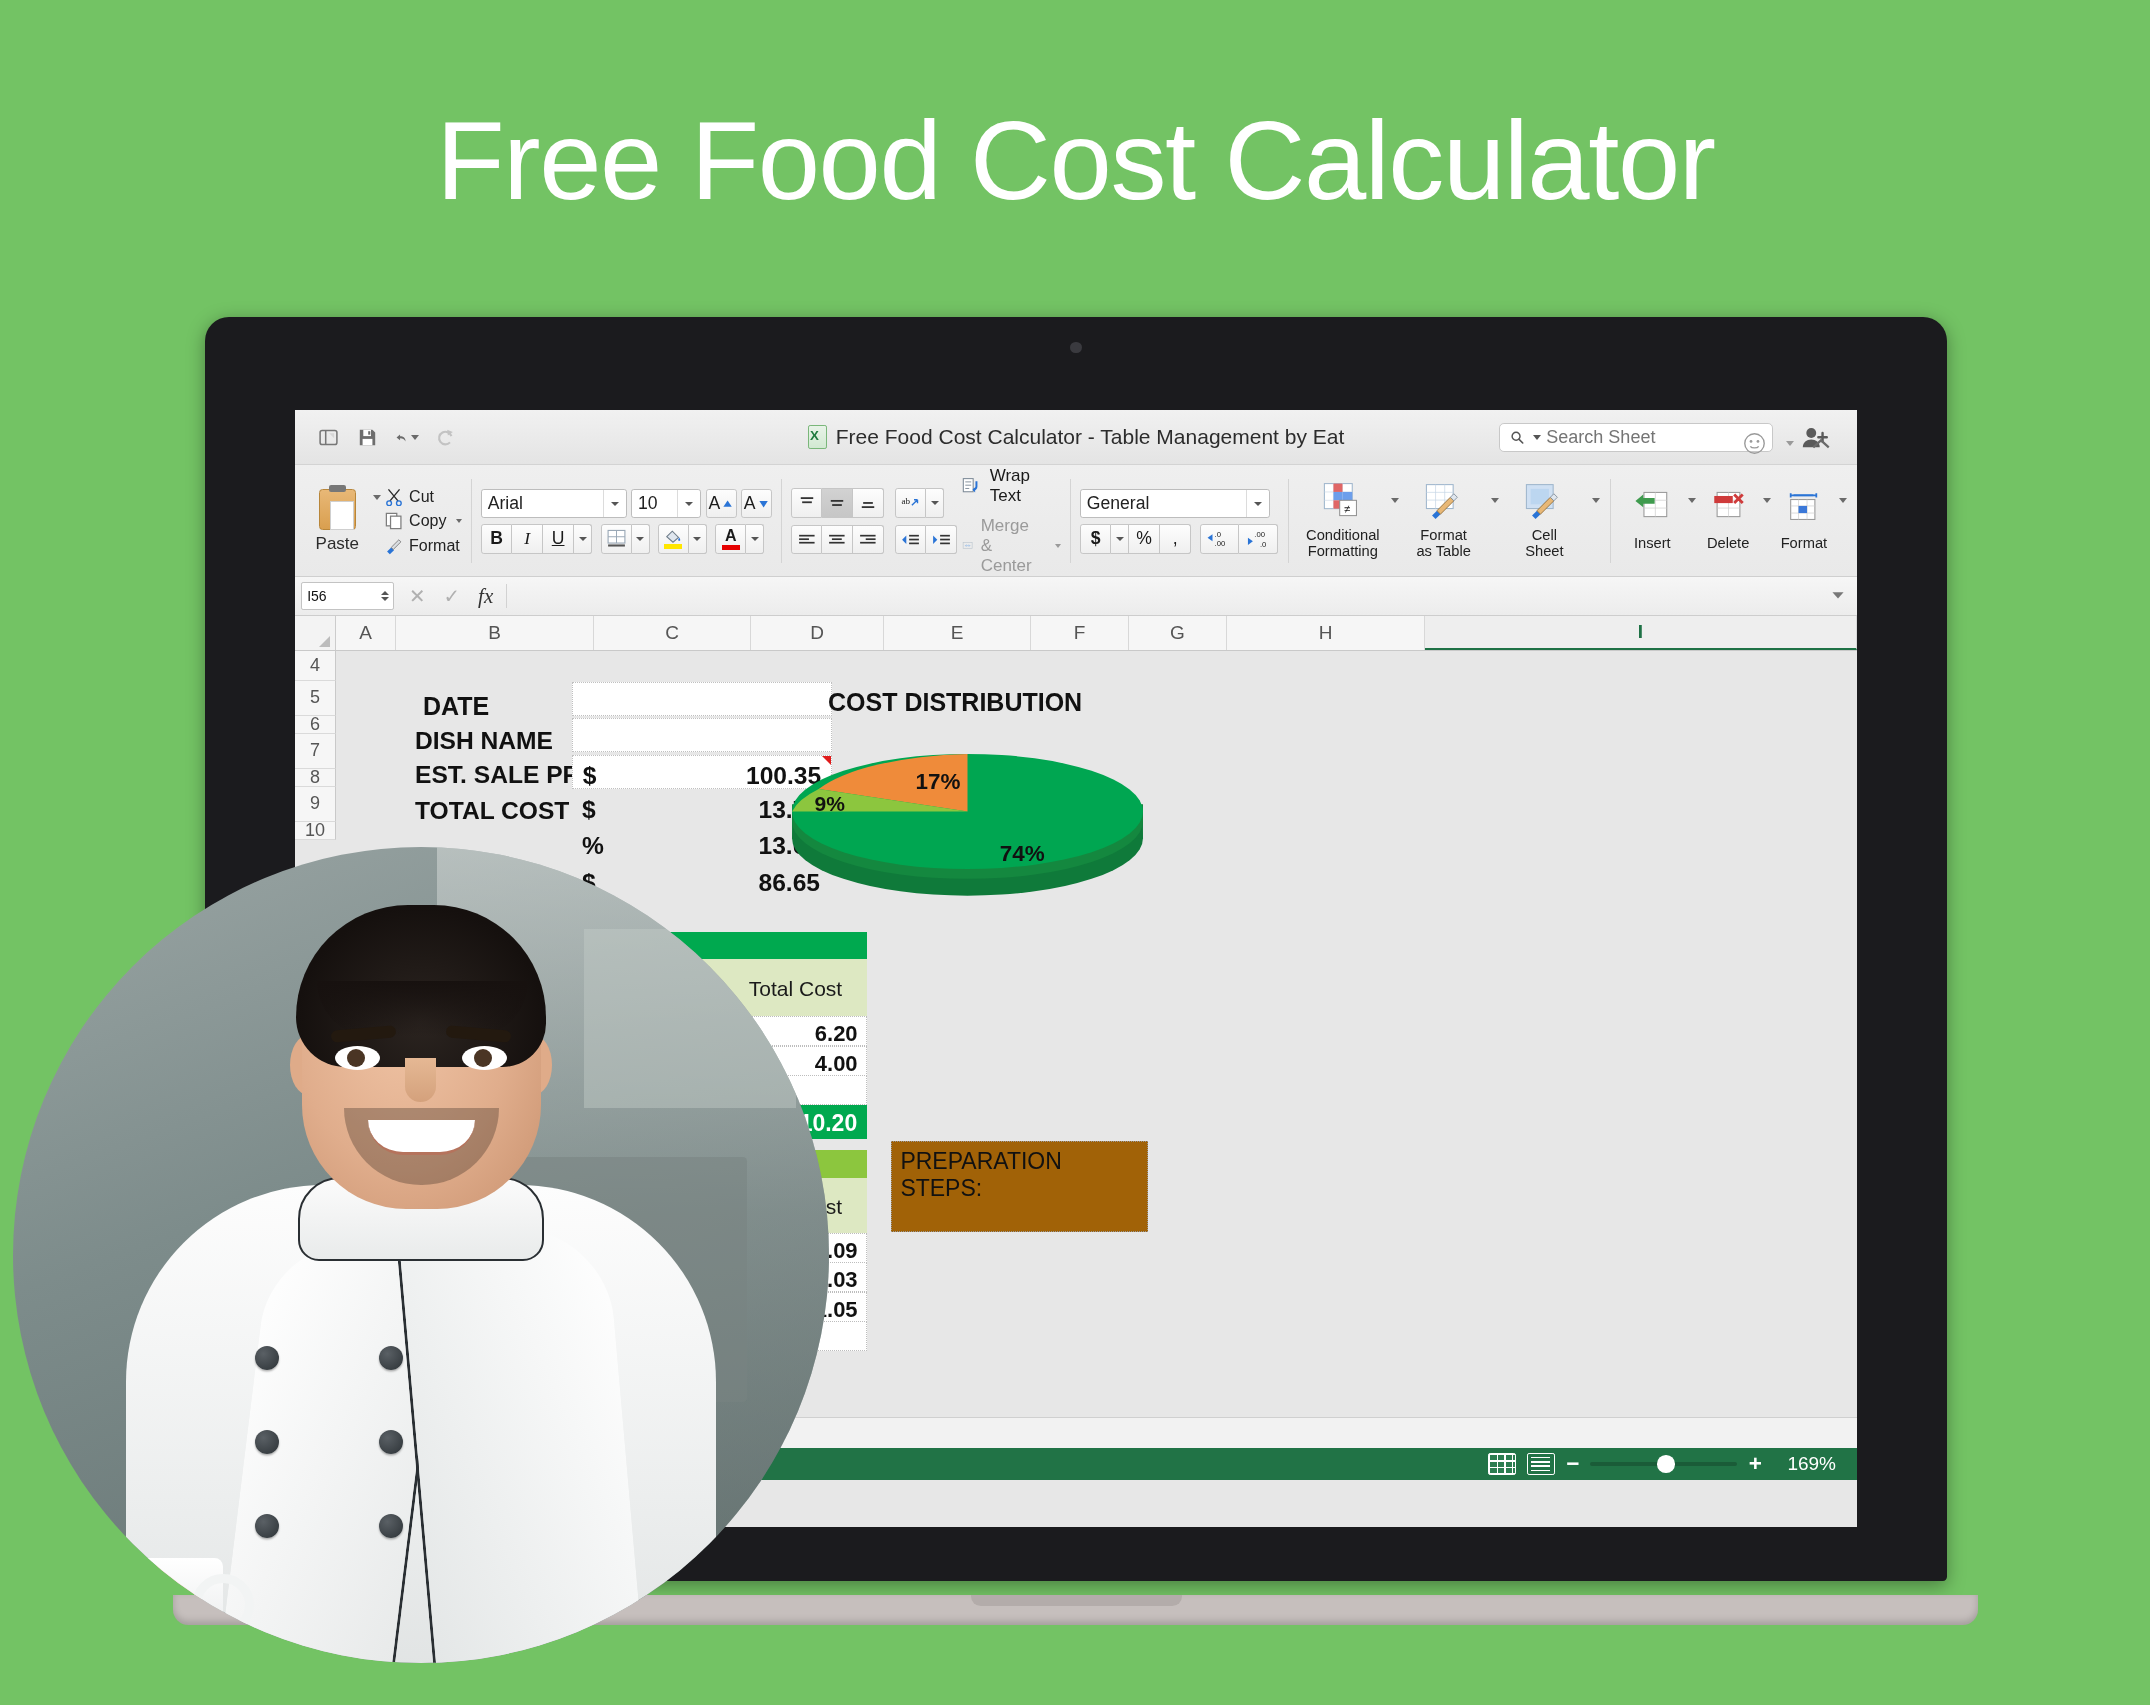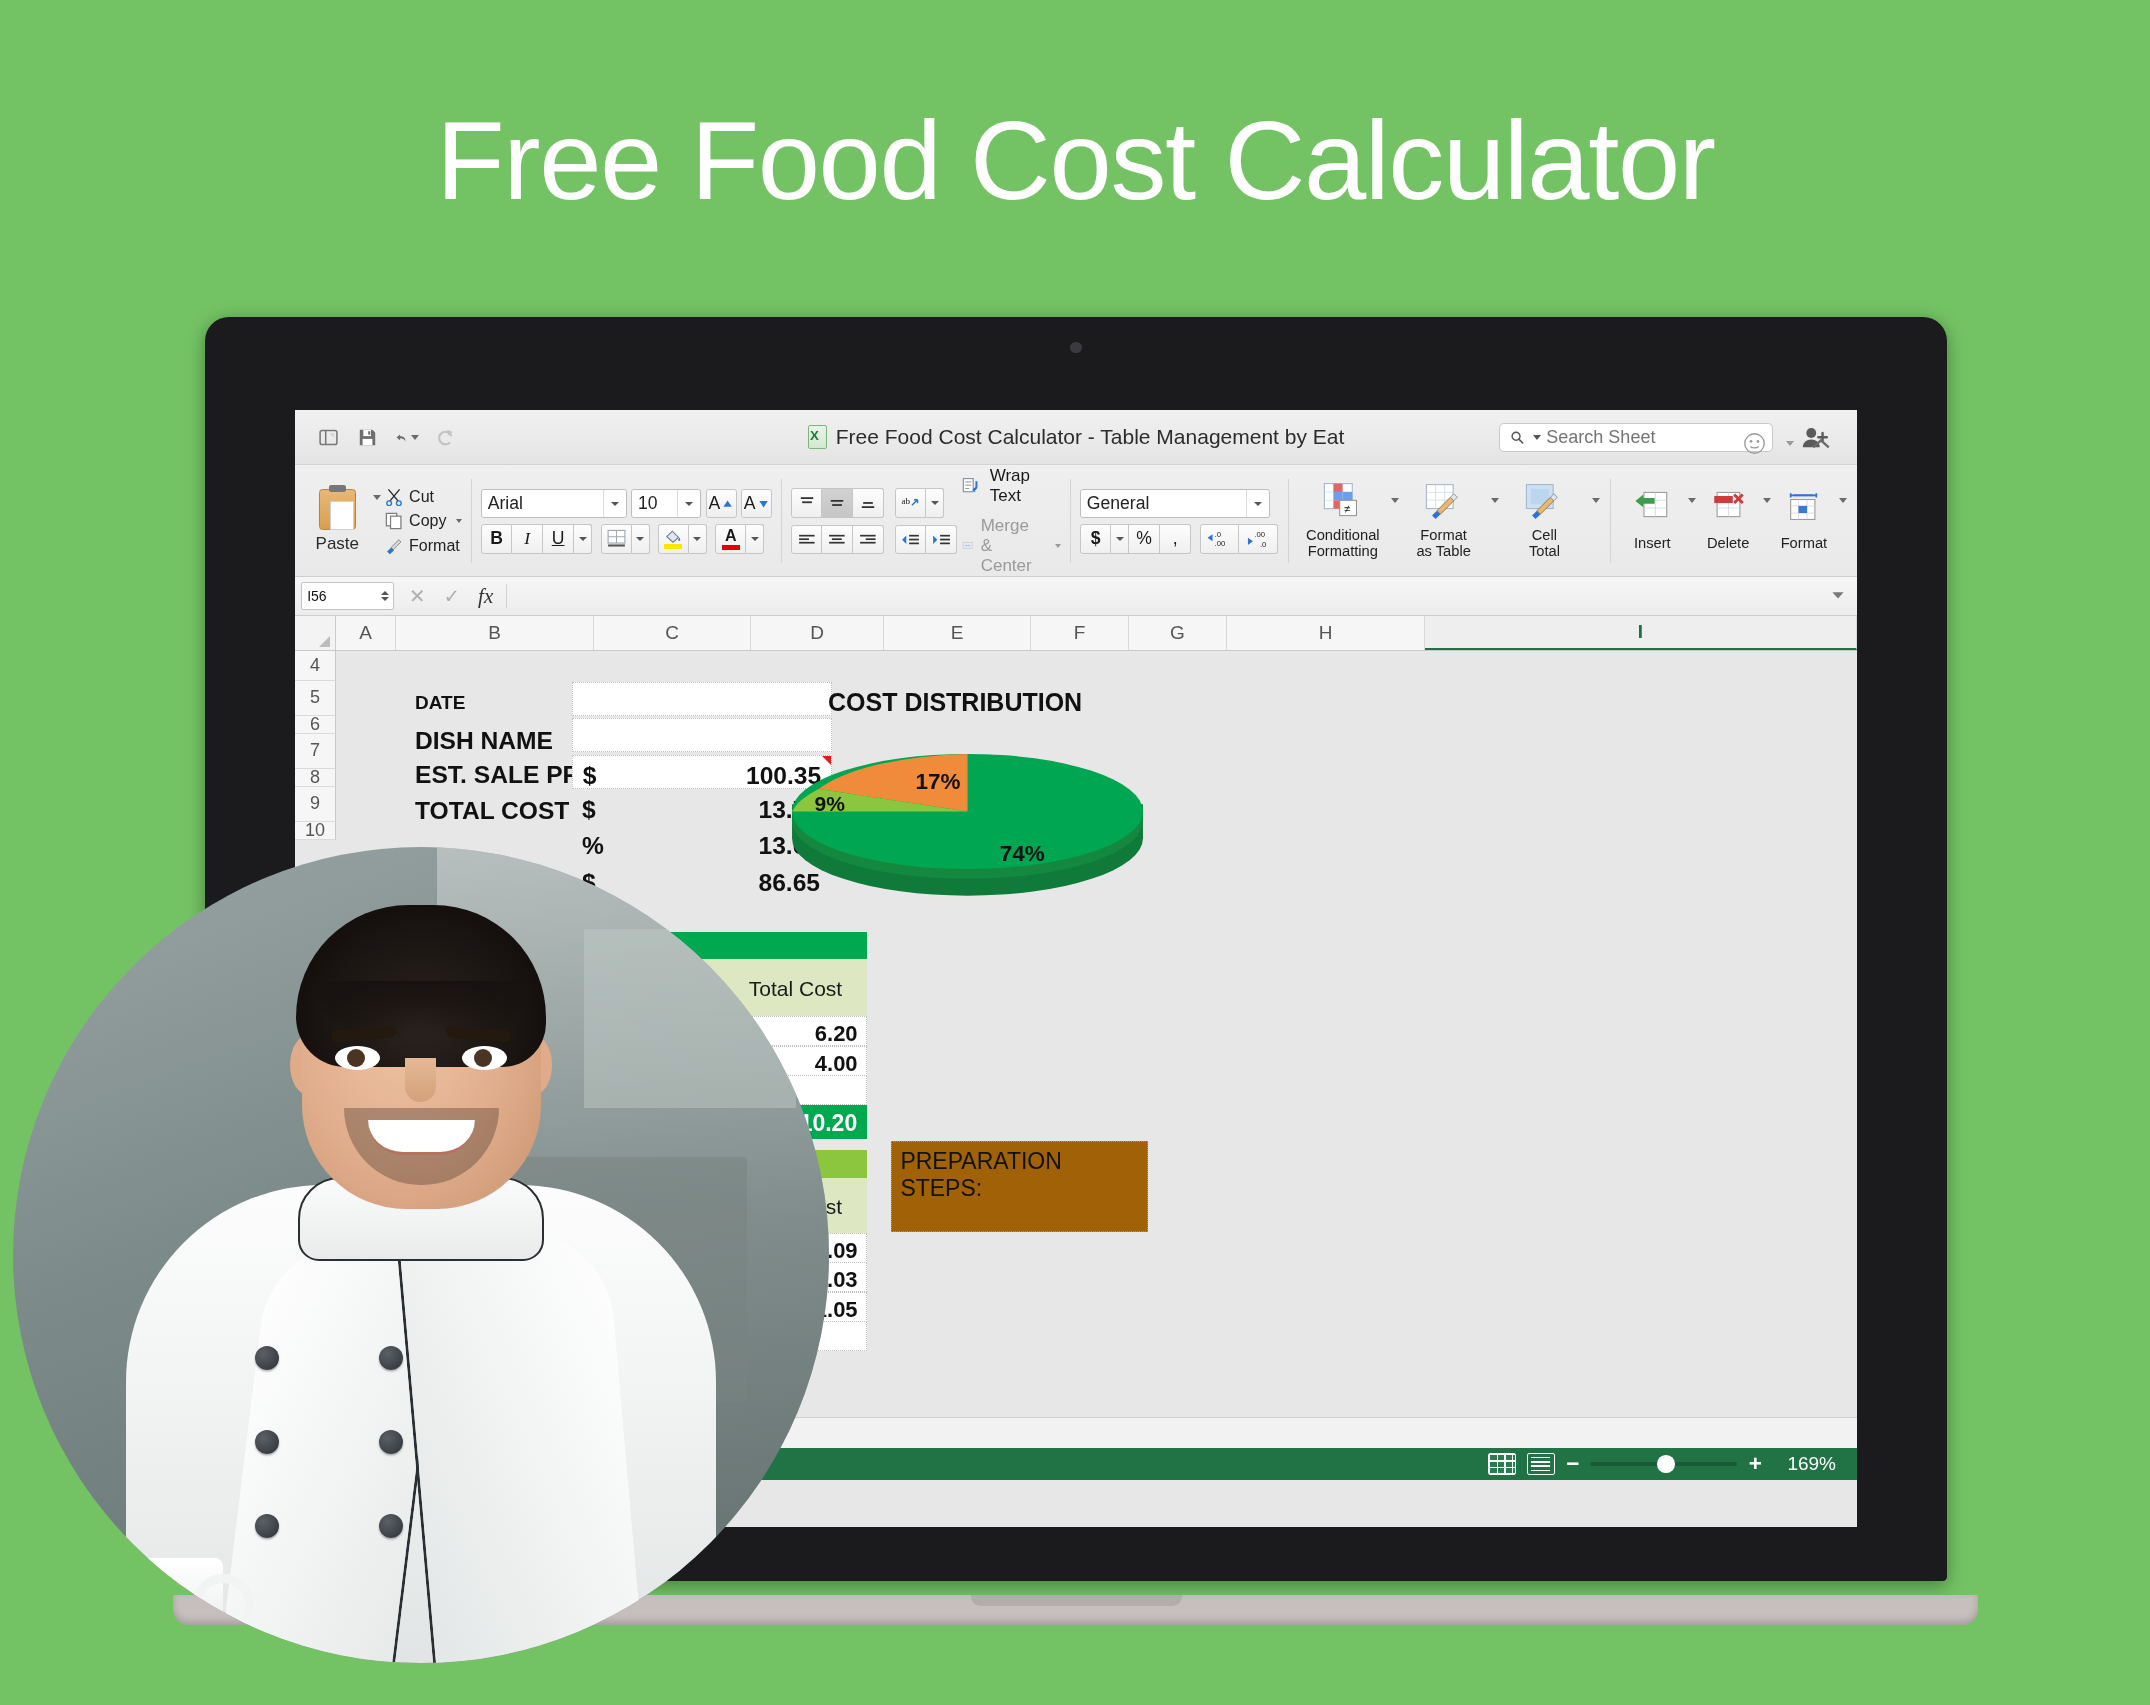--- a/index.html
+++ b/index.html
@@ -793,21 +793,21 @@
             <span class="glyph">
               <svg width="38" height="37" viewBox="0 0 54 52">
                   <rect x="2" y="2" width="38" height="34" fill="#cfe0f3" stroke="#9fb6cc" stroke-width="1.5"></rect>
                   <rect x="8" y="8" width="26" height="22" fill="#bcd6f0"></rect>
                   <path d="M10 46l7-7 5 5-7 7z" fill="#2a74d6"></path>
                   <path d="M17 39L36 20l5 5-19 19z" fill="#e8b877" stroke="#8c6a35" stroke-width="1.2"></path>
                   <path d="M36 20l5-5 5 5-5 5z" fill="#dfe6ee" stroke="#7d8a97" stroke-width="1.2"></path>
                 </svg>
             </span>
             <span>Cell</span>
-            <span>Total</span>
+            <span>Sheet</span>
           </div>
           <span class="caret-sm" style="align-self:flex-start;margin-top:27px;"></span>
         </div>
 
         <div class="rgroup">
           <div class="bigbtn" style="width:65px;">
             <span class="glyph">
               <svg width="37" height="37" viewBox="0 0 52 52">
                   <rect x="14" y="2" width="32" height="34" fill="#fff" stroke="#9a9a9a" stroke-width="1.5"></rect>
                   <path d="M14 13h32M14 24h32M30 2v34" stroke="#cfcfcf"></path>
@@ -899,21 +899,21 @@
           <div class="rh" style="height:35px">5</div>
           <div class="rh" style="height:18px" style2="">6</div>
           <div class="rh" style="height:35px">7</div>
           <div class="rh" style="height:18px">8</div>
           <div class="rh" style="height:35px">9</div>
           <div class="rh" style="height:18px">10</div>
         </div>
 
         <div class="sheetbody">
 
-          <div class="lbl" style="left:79px; top:41px;  font-size:19px;">DATE</div>
+          <div class="lbl" style="left:87px; top:41px;  font-size:25px;">DATE</div>
           <div class="lbl" style="left:79px; top:76px; font-size:24.6px;">DISH NAME</div>
           <div class="lbl" style="left:79px; top:110px; font-size:24.6px;">EST. SALE PPRICE</div>
           <div class="lbl" style="left:79px; top:146px; font-size:24.6px;">TOTAL COST</div>
 
           <div class="cellfield" style="left:236px; top:31px;  width:260px; height:34px;"></div>
           <div class="cellfield" style="left:236px; top:67px;  width:260px; height:34px;"></div>
           <div class="cellfield" style="left:236px; top:104px; width:260px; height:34px;">
             <span class="money" style="left:9.8px; top:5.6px; font-size:24.6px;">$</span>
             <span class="money" style="right:9.8px; top:5.6px; font-size:24.6px;">100.35</span>
             <span style="position:absolute;right:0;top:0;width:0;height:0;border-top:9.8px solid #e01b1b;border-left:9.8px solid transparent;"></span>

